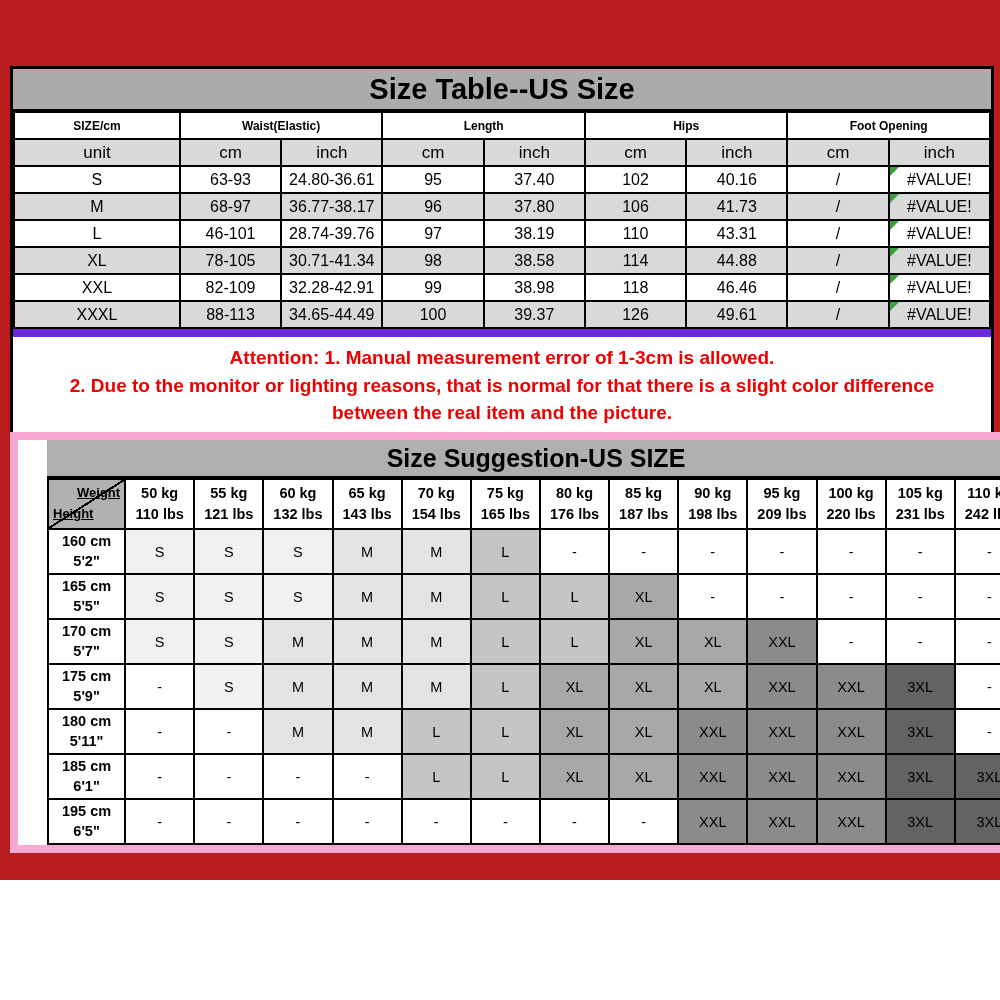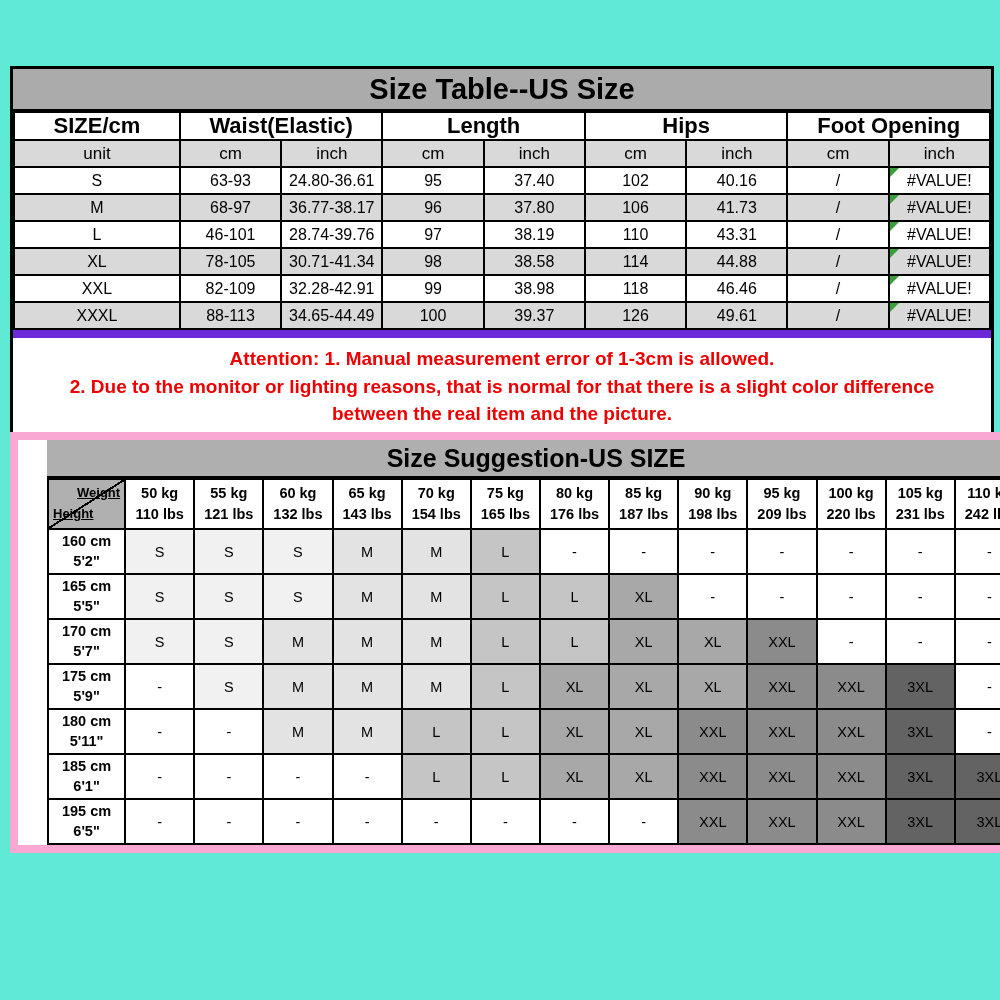--- a/index.html
+++ b/index.html
@@ -1,25 +1,25 @@
 <!DOCTYPE html>
 <html><head>
 <meta charset="utf-8">
 <style>
   html,body{margin:0;padding:0;background:#ffffff;}
   body{width:1000px;height:1000px;font-family:"Liberation Sans",sans-serif;color:#000;}
-  .page{position:relative;width:1000px;height:1000px;background:#5eead4;overflow:hidden;}
+  .page{position:relative;width:1000px;height:880px;background:#b91c1c;overflow:hidden;}
 
   
   .t1wrap{position:absolute;left:10px;top:66px;width:978px;border:3px solid #000;background:#fff;}
   .t1title{height:40px;line-height:40px;text-align:center;background:#ababab;
            font-weight:bold;font-size:29px;border-bottom:2px solid #000;letter-spacing:0px;}
   table{border-collapse:collapse;width:100%;table-layout:fixed;}
   #t1 th,#t1 td{border:2px solid #000;text-align:center;padding:0;height:25px;font-size:16px;overflow:hidden;white-space:nowrap;}
-  #t1 thead tr.grp th{font-weight:bold;font-size:22px;background:#fff;}
+  #t1 thead tr.grp th{font-weight:bold;font-size:12px;background:#fff;}
   #t1 thead tr.unit th{font-weight:normal;font-size:17px;background:#d9d9d9;}
   #t1 col.szcol{width:17%;}
   #t1 tbody tr.alt td{background:#d9d9d9;}
   #t1 td.err{position:relative;}
   #t1 td.err::before{content:"";position:absolute;left:0;top:0;width:0;height:0;
        border-top:9px solid #3a9e3a;border-right:9px solid transparent;}
 
   .attention{border-top:8px solid #6d28d9;padding:7px 4px 9px 4px;text-align:center;
              font-weight:bold;font-size:19px;line-height:1.46;background:#fff;}
 

